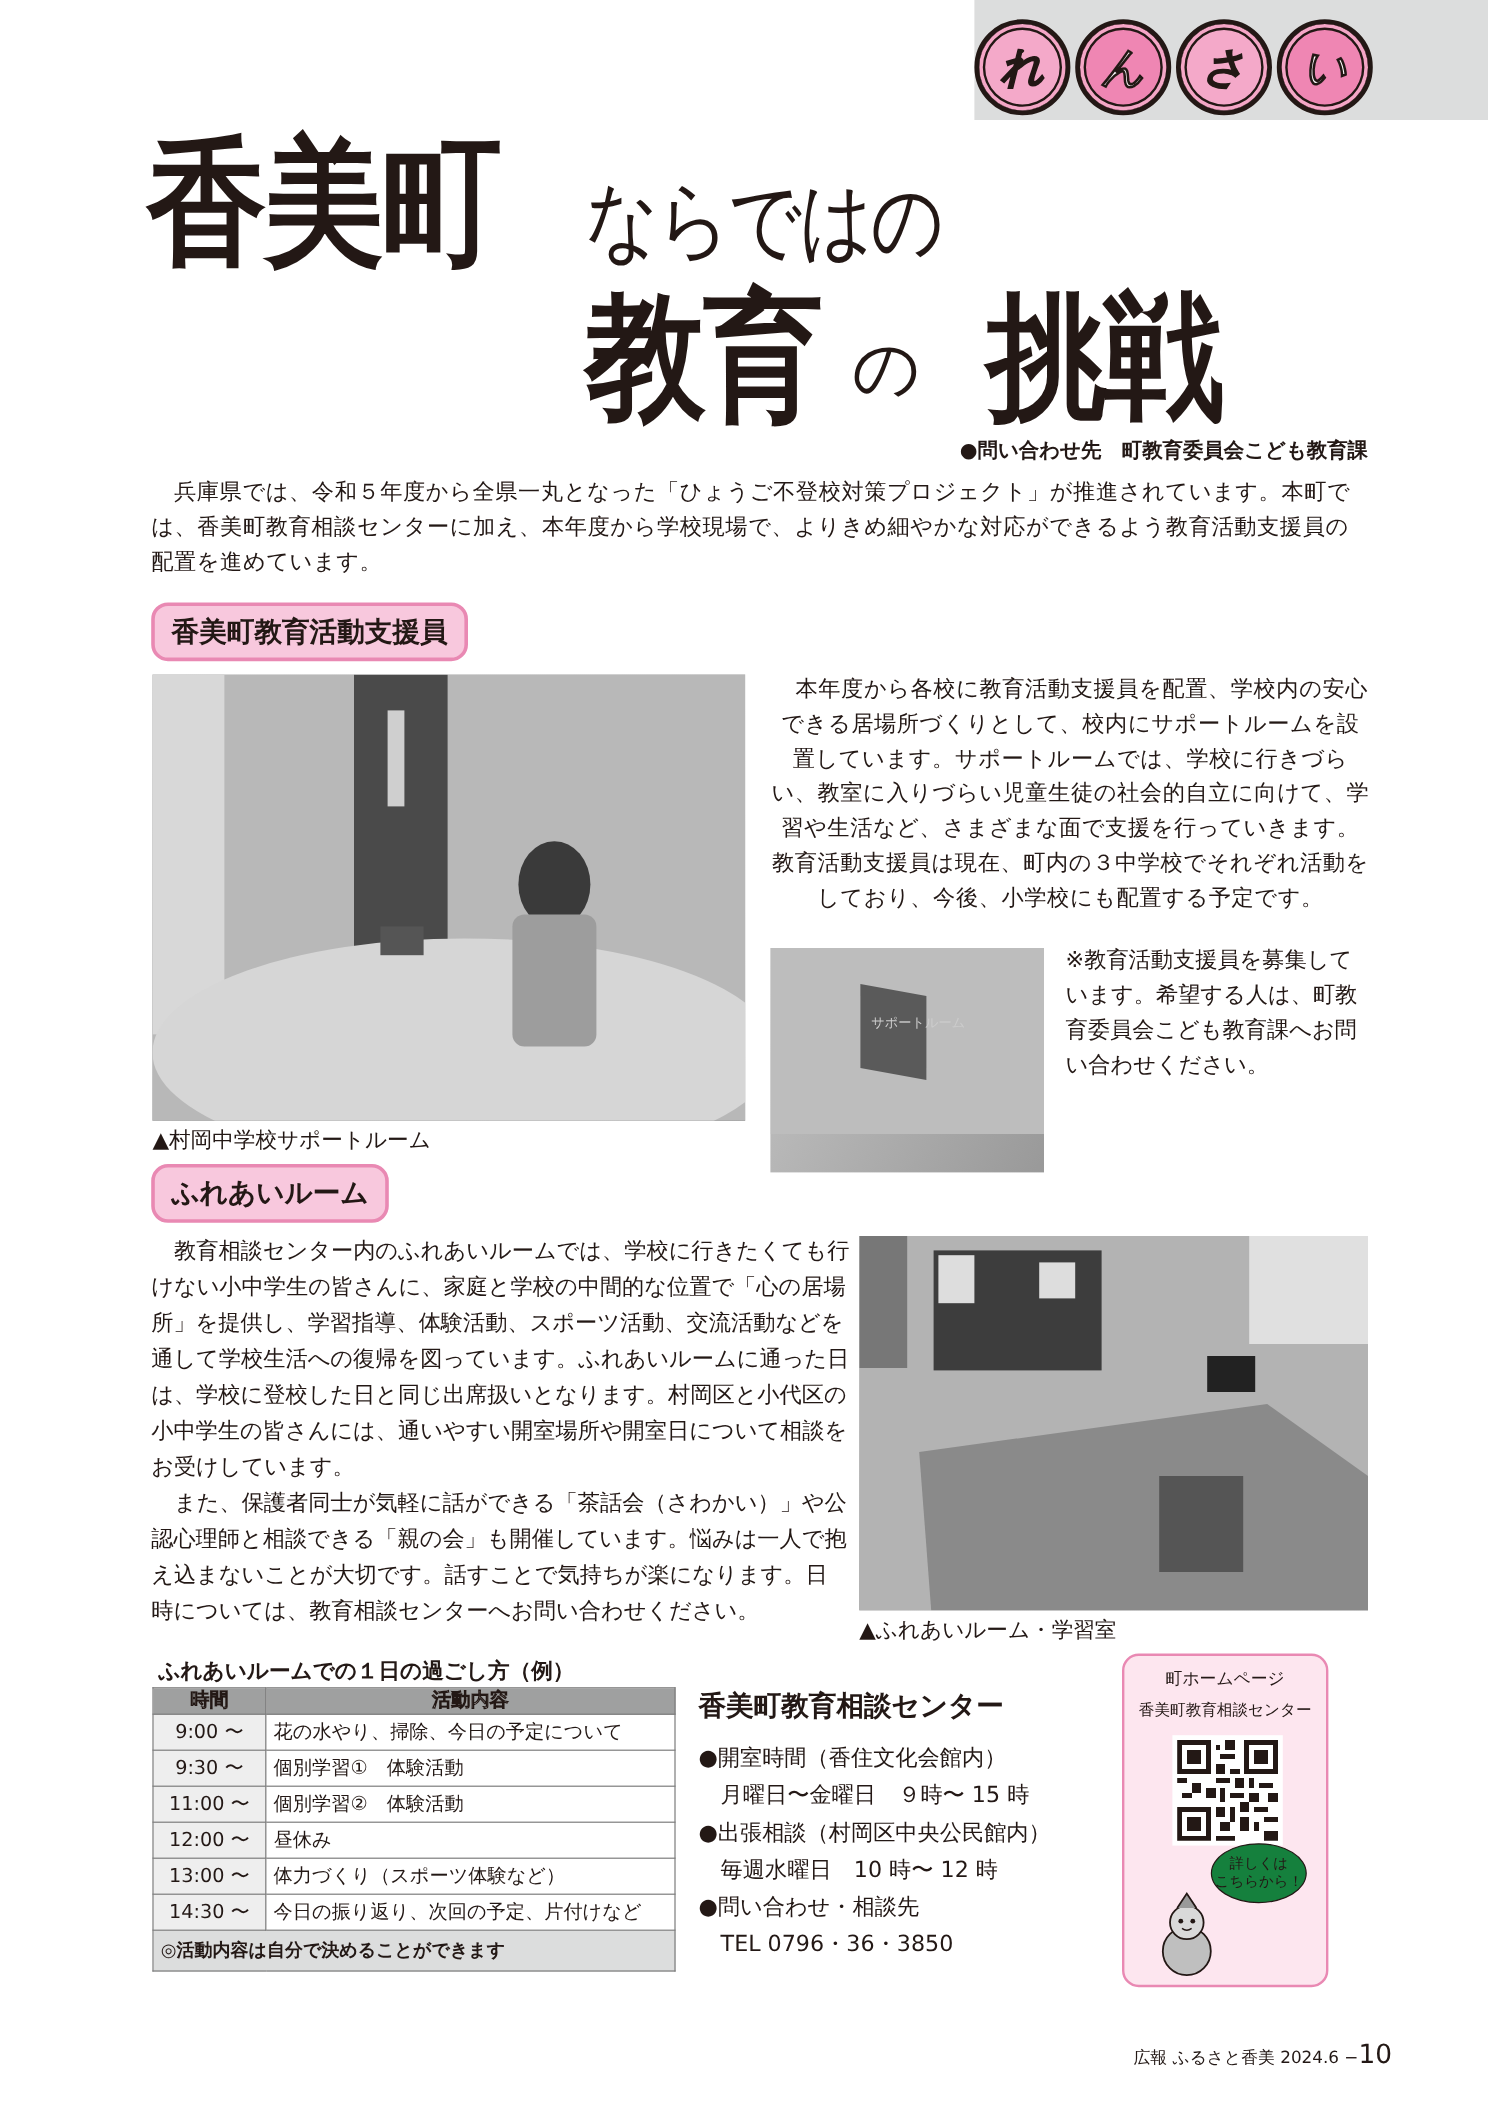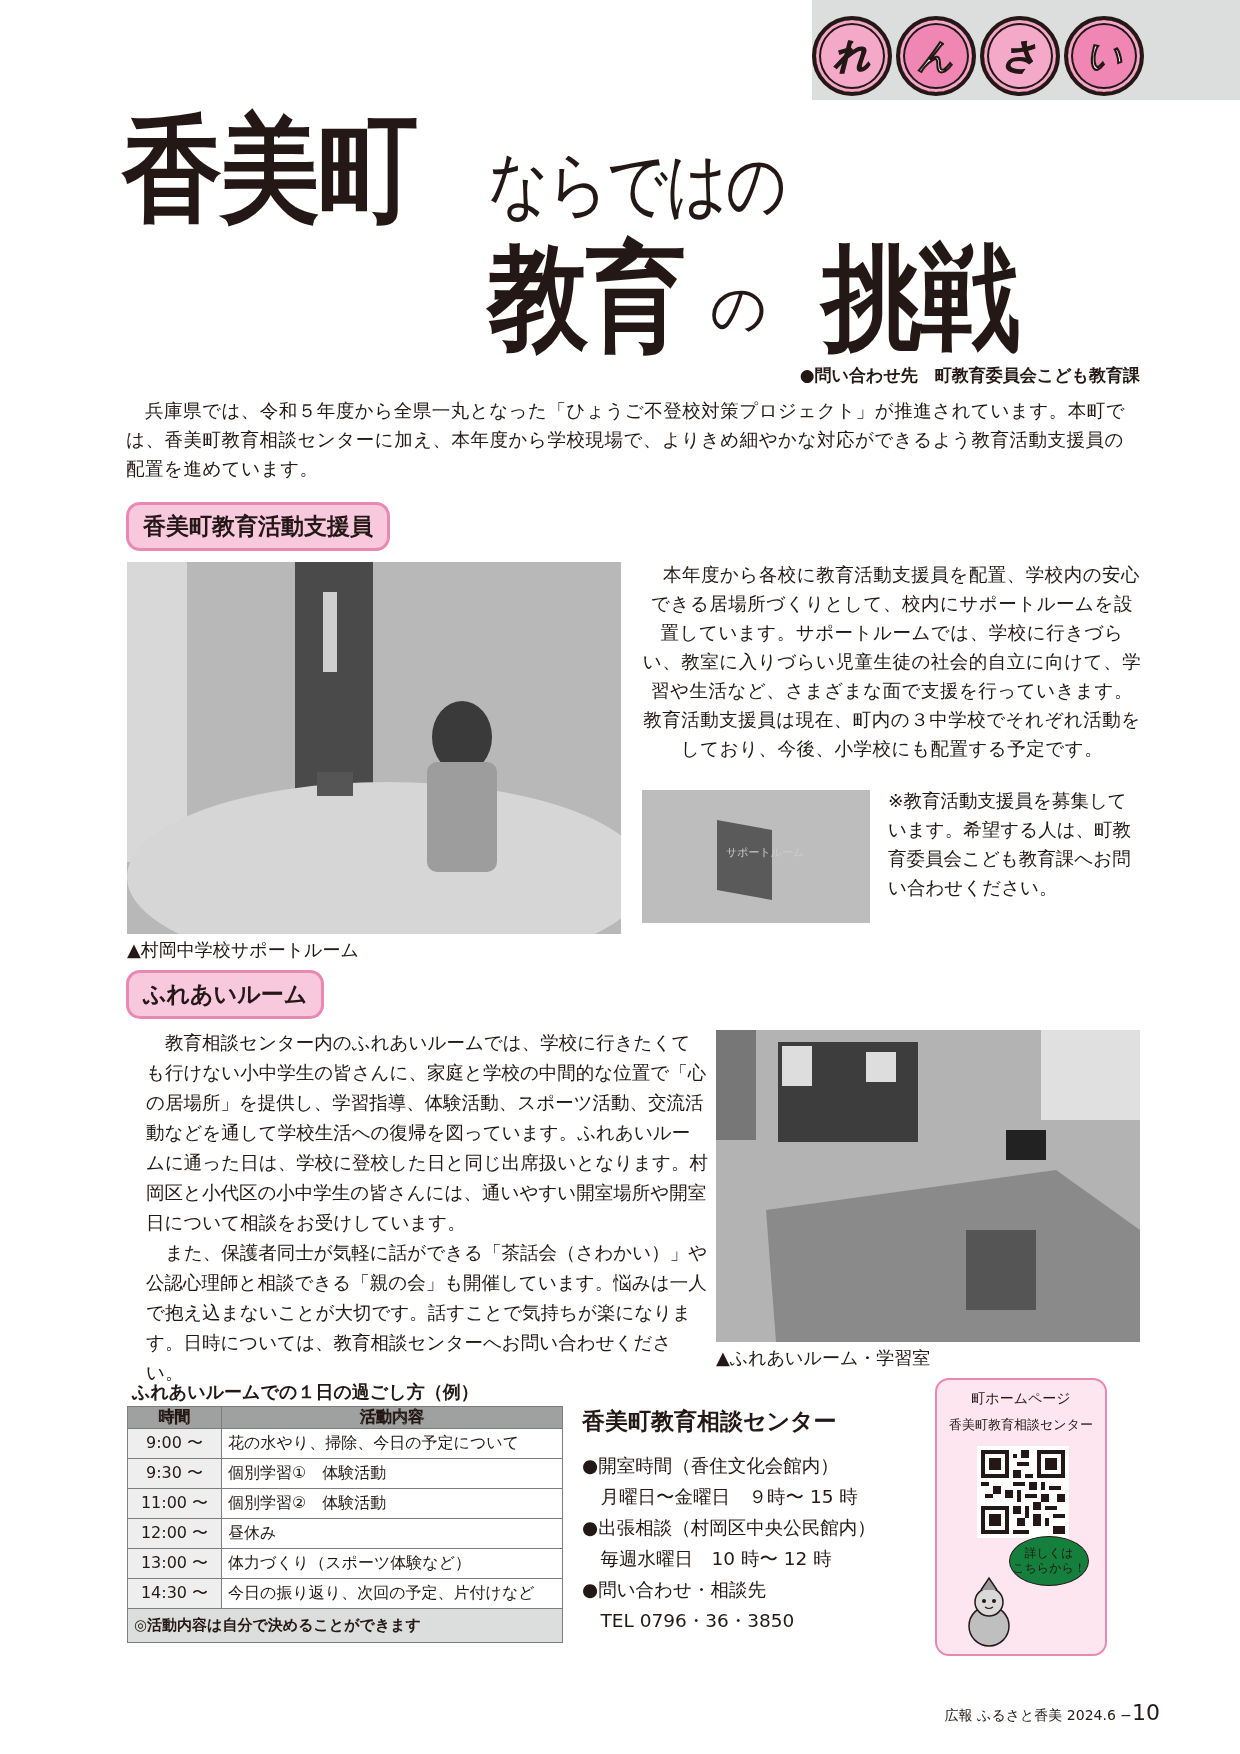--- a/index.html
+++ b/index.html
@@ -36,32 +36,32 @@
 
   .section-pill {
     background: #f8c8dd; border: 3px solid #e989b3; border-radius: 14px;
     font-size: 23px; font-weight: bold; padding: 6px 14px; white-space: nowrap;
   }
   .pill1 { left: 126px; top: 502px; }
   .pill2 { left: 126px; top: 970px; }
 
   .photo { background: linear-gradient(160deg, #c9c9c9 0%, #a7a7a7 55%, #888 100%); overflow: hidden; }
   .photo1 { left: 127px; top: 562px; width: 494px; height: 372px; }
-  .photo2 { left: 642px; top: 790px; width: 228px; height: 133px; background: linear-gradient(120deg,#c4c4c4,#999); }
+  .photo2 { left: 642px; top: 790px; width: 228px; height: 187px; background: linear-gradient(120deg,#c4c4c4,#999); }
   .photo3 { left: 716px; top: 1030px; width: 424px; height: 312px; }
 
   .caption { font-size: 18px; }
   .cap1 { left: 127px; top: 938px; }
   .cap2 { left: 716px; top: 1346px; }
 
   .col-text-right { left: 642px; top: 560px; width: 500px; text-indent: 19px; text-align: center; }
   .note { left: 888px; top: 786px; width: 250px; font-size: 18.5px; line-height: 29px; }
 
   .fureai-text { left: 126px; top: 1028px; width: 582px; font-size: 18.5px; line-height: 30px; }
-  .fureai-text p { text-indent: 19px; margin-left: 20px; }
+  .fureai-text p { text-indent: 19px; }
 
   .table-title { left: 132px; top: 1380px; font-size: 18px; font-weight: bold; }
   table.sched { position: absolute; left: 127px; top: 1406px; width: 436px; border-collapse: collapse; font-size: 16px; }
   table.sched th { background: #9fa0a0; color: #fff; font-weight: bold; height: 22px; border: 1px solid #7d7d7d; -webkit-text-stroke: 0.5px #231815; }
   table.sched td { height: 30px; border: 1px solid #7d7d7d; padding: 0 6px; }
   table.sched td.time { text-align: center; width: 94px; background: #eeeeee; }
   table.sched tr.foot td { background: #dcdddd; font-weight: bold; font-size: 15px; height: 34px; }
 
   .center-title { left: 582px; top: 1406px; font-size: 23px; font-weight: bold; }
   .center-info { left: 582px; top: 1450px; font-size: 18.5px; line-height: 31px; }

